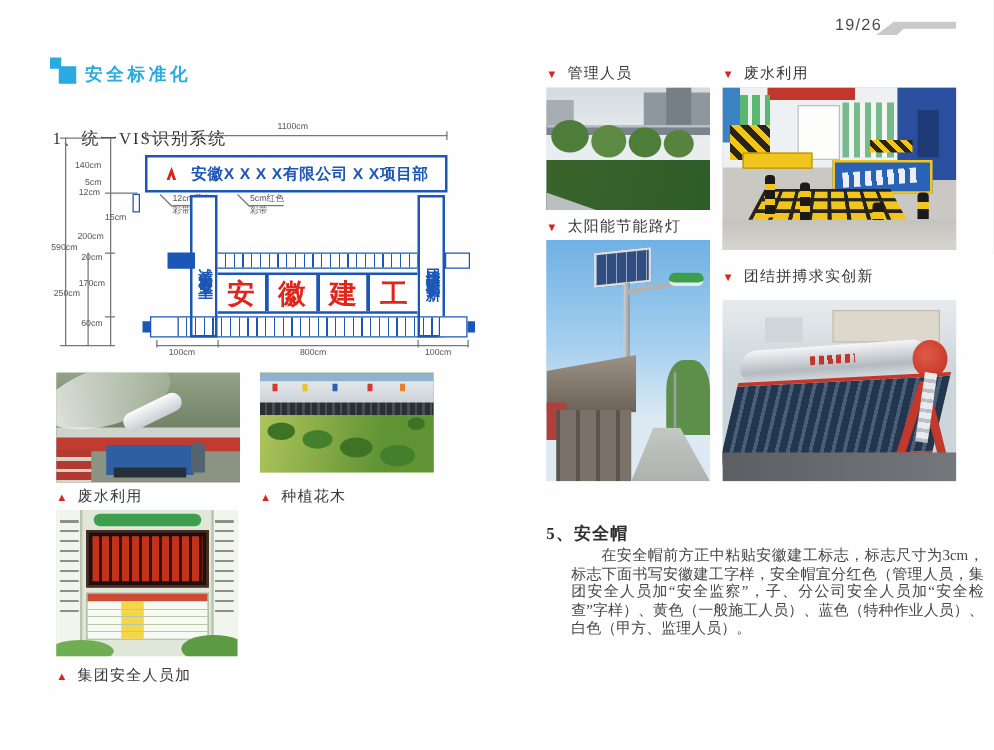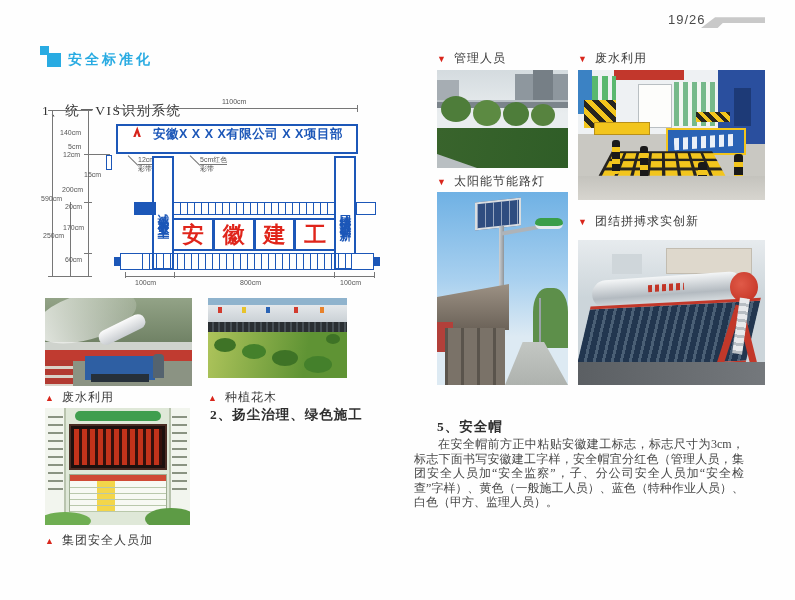--- a/index.html
+++ b/index.html
@@ -20,21 +20,21 @@
   
   .draw{width:356px;height:200px;}
   .dl{background:#777;}
   .dim{font-family:"Liberation Sans",sans-serif;font-size:7px;color:#555;white-space:nowrap;}
   .blue-border{border:2px solid #1c57b8;background:#fff;box-sizing:border-box;}
   .pillar{width:22px;height:114px;display:flex;align-items:center;justify-content:center;}
   .pillar span{writing-mode:vertical-rl;font-family:"Liberation Sans",sans-serif;font-weight:bold;
                font-size:11.5px;color:#1c57b8;letter-spacing:2px;}
   .hatch{background:repeating-linear-gradient(90deg,transparent 0 6px,#1c57b8 6px 7px);
          border-top:1.5px solid #1c57b8;border-bottom:1.5px solid #1c57b8;box-sizing:border-box;}
-  .banner{display:flex;justify-content:center;gap:10px;}
+  .banner{display:flex;align-items:center;justify-content:center;gap:10px;}
   .banner-text{font-family:"Liberation Sans",sans-serif;font-weight:bold;font-size:12.5px;color:#1c57b8;letter-spacing:0.5px;white-space:nowrap;}
   .logo{width:12px;height:12px;background:#d6251d;clip-path:polygon(18% 92%,52% 4%,82% 92%,62% 92%,50% 58%,38% 92%);}
   .note{font-family:"Liberation Sans",sans-serif;font-size:7px;line-height:8px;color:#555;}
   .note .u{border-bottom:1px solid #777;display:inline-block;}
   .redrow{display:flex;}
   .redrow .cell{flex:1;display:flex;align-items:center;justify-content:center;border-left:3px solid #1c57b8;}
   .redrow .cell:first-child{border-left:none;}
   .redrow .cell span{font-family:"Liberation Sans",sans-serif;font-weight:bold;font-size:22px;color:#e0251b;}
   
   .cap{display:flex;align-items:center;font-size:12px;color:#3a3a3a;letter-spacing:1px;white-space:nowrap;}
@@ -193,21 +193,20 @@
     <div style="left:52px;top:73px;width:18px;height:30px;background:#f3d64a;"></div>
     <div style="left:25px;top:74px;width:96px;height:30px;background:repeating-linear-gradient(transparent 0 5px,#b9c8ab 5px 6px);"></div>
     <div style="left:-6px;top:104px;width:52px;height:18px;background:#6fae52;border-radius:50%;"></div>
     <div style="left:100px;top:100px;width:52px;height:22px;background:#5d9b45;border-radius:50%;"></div>
   </div>
   <div class="abs cap" style="left:45px;top:532px;">
     <span class="mk">▲</span>
     <span>集团安全人员加</span>
   </div>
 
-  <span class="abs h2" style="left:210px;top:406px;">2、扬尘治理、绿色施工</span>
 
   <div class="abs cap" style="left:437px;top:50px;">
     <span class="mk">▼</span>
     <span>管理人员</span>
   </div>
   <div class="abs cap" style="left:578px;top:50px;">
     <span class="mk">▼</span>
     <span>废水利用</span>
   </div>
 
@@ -275,15 +274,15 @@
     <div style="left:152px;top:32px;width:28px;height:30px;background:radial-gradient(circle at 40% 40%,#e05a48,#c02e20);border-radius:50%;"></div>
     <div style="left:70px;top:44px;width:36px;height:7px;background:repeating-linear-gradient(90deg,#c23527 0 4px,transparent 4px 7px);transform:rotate(-4deg);"></div>
     <div style="left:6px;top:62px;width:168px;height:66px;background:repeating-linear-gradient(90deg,#22364f 0 6px,#4a5f75 6px 9px);transform:skewX(-16deg) rotate(-3deg);border-top:3px solid #c2382a;border-bottom:3px solid #c2382a;box-sizing:border-box;"></div>
     <div style="left:148px;top:64px;width:7px;height:62px;background:#c2382a;transform:rotate(18deg);"></div>
     <div style="left:166px;top:72px;width:7px;height:54px;background:#c2382a;transform:rotate(-14deg);"></div>
     <div style="left:158px;top:58px;width:10px;height:56px;background:repeating-linear-gradient(#e8eaec 0 5px,#b9bfc4 5px 8px);transform:rotate(8deg);"></div>
     <div style="left:0;top:122px;width:187px;height:23px;background:linear-gradient(90deg,#5b5f63,#74787c);"></div>
   </div>
 
   <span class="abs h2" style="left:437px;top:418px;">5、安全帽</span>
-  <div class="abs body-text" style="left:414px;top:437px;width:330px;font-family:Liberation Serif, serif;">在安全帽前方正中粘贴安徽建工标志，标志尺寸为3cm，标志下面书写安徽建工字样，安全帽宜分红色（管理人员，集团安全人员加“安全监察”，子、分公司安全人员加“安全检查”字样）、黄色（一般施工人员）、蓝色（特种作业人员）、白色（甲方、监理人员）。</div>
+  <div class="abs body-text" style="left:457px;top:437px;width:330px;font-family:Liberation Serif, serif;">在安全帽前方正中粘贴安徽建工标志，标志尺寸为3cm，标志下面书写安徽建工字样，安全帽宜分红色（管理人员，集团安全人员加“安全监察”，子、分公司安全人员加“安全检查”字样）、黄色（一般施工人员）、蓝色（特种作业人员）、白色（甲方、监理人员）。</div>
 
 </div>
 
 </body></html>

